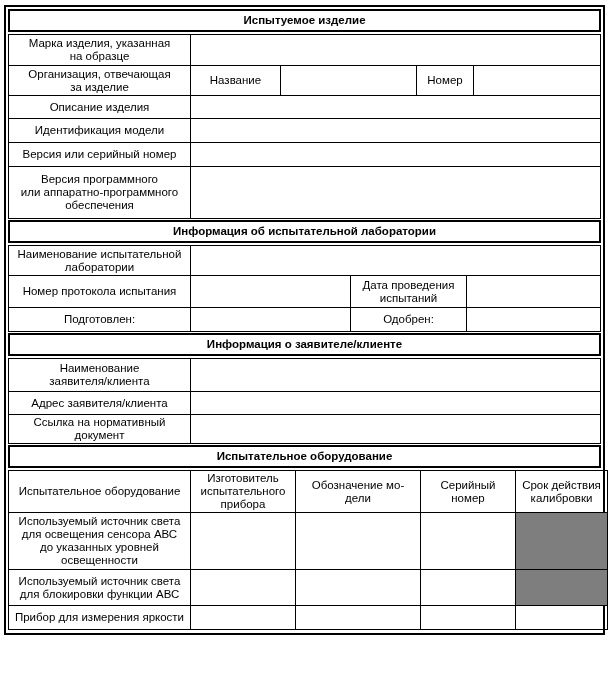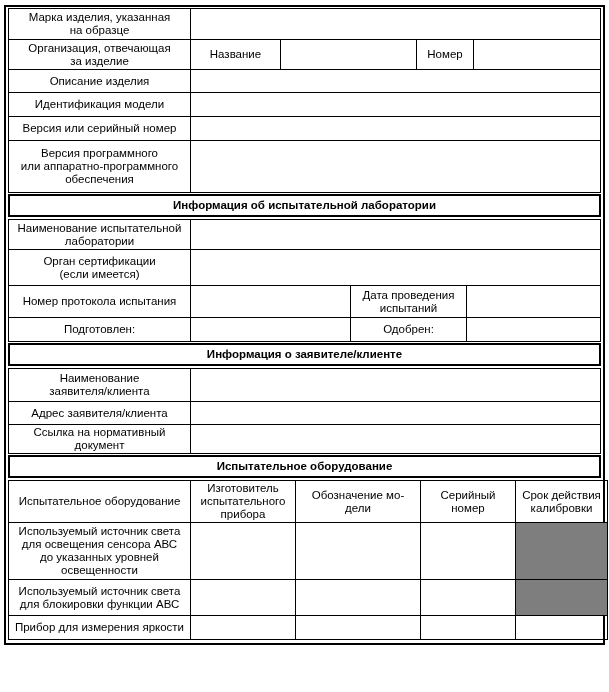--- a/index.html
+++ b/index.html
@@ -46,20 +46,21 @@
   tr.r31{height:31px} tr.r30{height:30px} tr.r23{height:23px} tr.r24{height:24px}
   tr.r52{height:52px} tr.r36{height:36px} tr.r32{height:32px} tr.r33{height:33px}
   tr.r42{height:42px} tr.r57{height:57px}
   td.shaded { background:#7e7e7e; }
 </style>
 </head>
 <body>
 
 <div class="page">
 
+  <div class="sec-hdr">Испытуемое изделие</div>
 
   <table class="grid">
     <colgroup>
         <col class="c182">
         <col class="c90">
         <col class="c136">
         <col class="c57">
         <col>
       </colgroup>
     <tbody>
@@ -103,25 +104,20 @@
     <colgroup>
         <col class="c182">
         <col class="c160">
         <col class="c116">
         <col>
       </colgroup>
     <tbody>
         <tr class="r30">
       <td>Наименование испытательной
 лаборатории</td>
-      <td colspan="3"></td>
-    </tr>
-    <tr class="r36">
-      <td>Орган сертификации
-(если имеется)</td>
       <td colspan="3"></td>
     </tr>
     <tr class="r32">
       <td>Номер протокола испытания</td>
       <td></td>
       <td>Дата проведения
 испытаний</td>
       <td></td>
     </tr>
     <tr class="r24">

